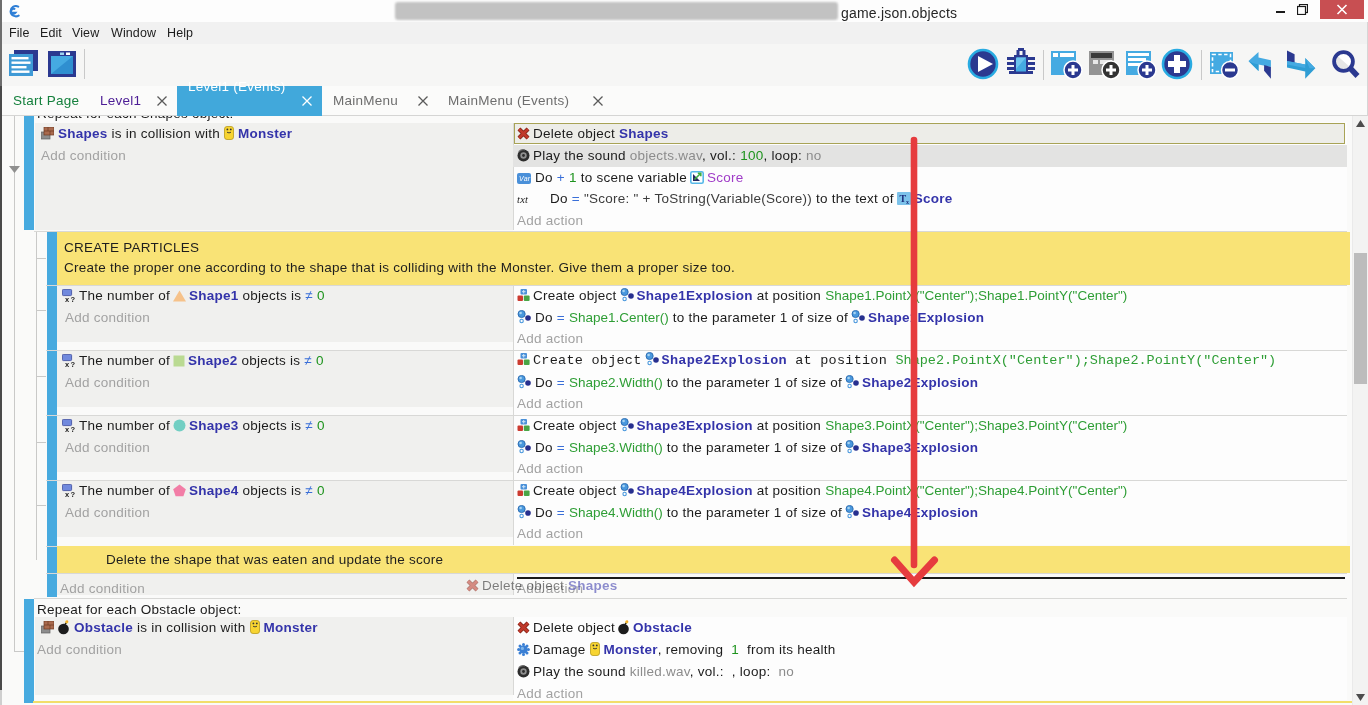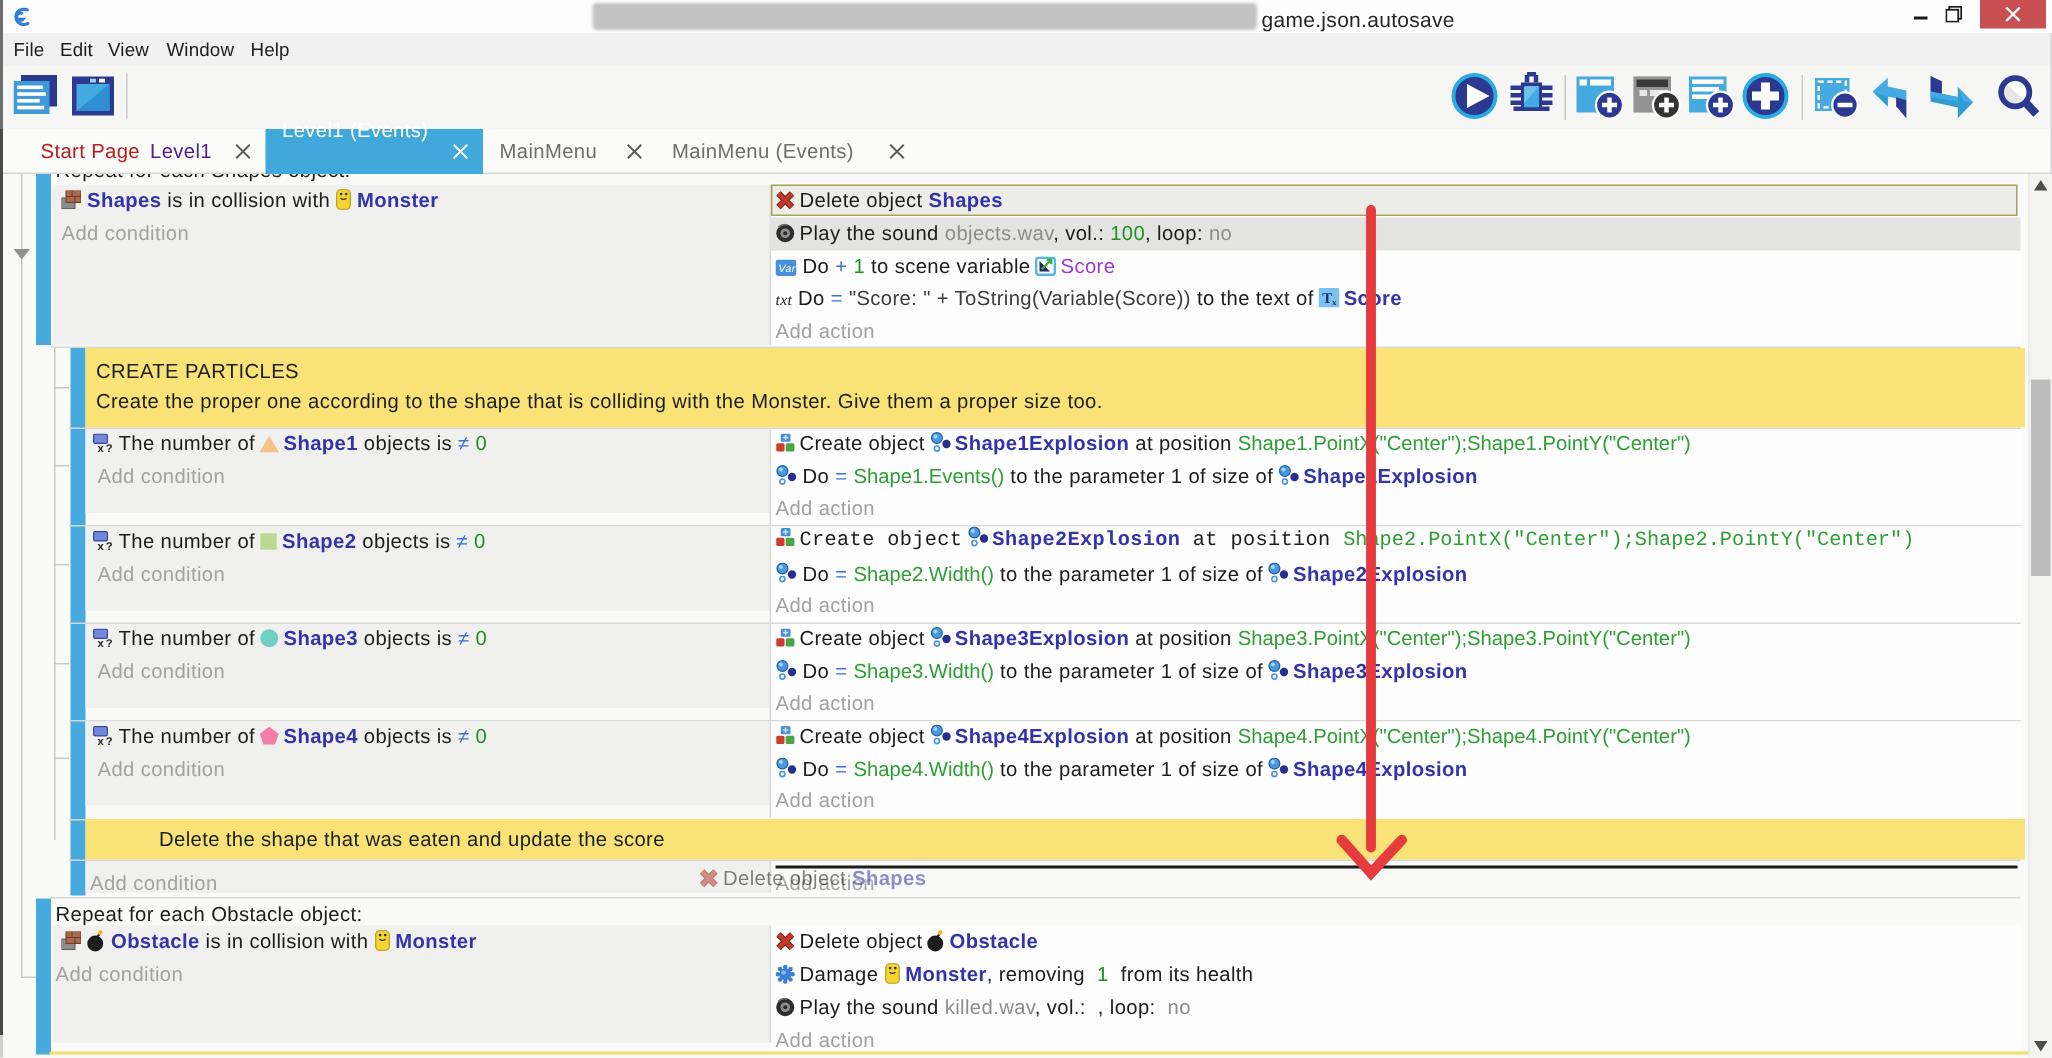--- a/index.html
+++ b/index.html
@@ -21,21 +21,21 @@
 <body>
 
 <div class="r" style="left:0;top:0;width:1368px;height:22px;background:#fdfdfd;"></div>
 <div class="r" id="logo" style="left:5px;top:5px;width:15px;height:13px;">
 <svg width="15" height="13" viewBox="0 0 15 13">
 <path d="M13.2 1.6 A5.3 5.1 0 1 0 13.6 10.6" fill="none" stroke="#2f7fd6" stroke-width="2.1" stroke-linecap="round"></path>
 <path d="M10.2 4.4 A2.4 2.4 0 1 0 10.4 7.8 L7.6 7.8" fill="none" stroke="#2f7fd6" stroke-width="1.9"></path>
 </svg>
 </div>
 <div class="r" style="left:395px;top:2px;width:443px;height:18px;background:#c2c2c2;border-radius:3px;filter:blur(1.2px);"></div>
-<div class="t" style="left:841px;top:2px;font-size:14px;letter-spacing:0.2px;color:#262626;">game.json.autosave</div>
+<div class="t" style="left:841px;top:2px;font-size:14px;letter-spacing:0.2px;color:#262626;">game.json.objects</div>
 <div class="r" style="left:1276px;top:10.5px;width:9px;height:2px;background:#1a1a1a;"></div>
 <div class="r" style="left:1297px;top:4px;width:11px;height:11px;">
 <svg width="11" height="11" viewBox="0 0 11 11">
 <rect x="2.5" y="0.5" width="8" height="8" fill="none" stroke="#1a1a1a" stroke-width="1.2"></rect>
 <rect x="0.5" y="2.5" width="8" height="8" fill="#fdfdfd" stroke="#1a1a1a" stroke-width="1.2"></rect>
 </svg>
 </div>
 <div class="r" style="left:1320px;top:0;width:44px;height:19px;background:#c84f52;color:#fff;text-align:center;">
 <svg width="44" height="19">
       <path d="M17.5 5 L26.5 14 M26.5 5 L17.5 14" stroke="#fff" stroke-width="1.6"></path>
@@ -150,21 +150,21 @@
   <g transform="translate(360,0)">
     <circle cx="17.5" cy="13.5" r="9.4" fill="#fff"></circle>
     <path d="M11 7.5 L25 20 A9.4 9.4 0 0 1 11 7.5 Z" fill="#e6e6e6"></path>
     <circle cx="17.5" cy="13.5" r="9.4" fill="none" stroke="#2b3990" stroke-width="3.8"></circle>
     <path d="M24.5 20.5 L31.5 28" stroke="#2b3990" stroke-width="5.5"></path>
   </g>
 </svg>
 </div>
 
 <div class="r" style="left:0;top:86px;width:1368px;height:30px;background:#fbfbfa;border-bottom:1px solid #d5d5d4;box-sizing:border-box;"></div>
-<div class="t" style="left:27px;top:90px;color:#b91c1c;">Start Page</div>
+<div class="t" style="left:13px;top:90px;color:#15803d;">Start Page</div>
 <div class="t" style="left:100px;top:90px;color:#4c1d95;">Level1</div>
 <div class="r" style="left:156px;top:95px;width:12px;height:12px;">
     <svg width="12" height="12">
       <path d="M1.5 1.5 L10.5 10.5 M10.5 1.5 L1.5 10.5" stroke="#5a5a5a" stroke-width="1.3"></path>
     </svg>
   </div>
 <div class="r" style="left:177px;top:86px;width:145px;height:30px;background:#41a8db;"></div>
 <div class="t" style="left:188px;top:76px;color:#fff;text-align:center;">Level1 (Events)</div>
 <div class="r" style="left:301px;top:95px;width:12px;height:12px;">
     <svg width="12" height="12">
@@ -232,21 +232,21 @@
         </svg></span>Play the sound <span class="prm">objects.wav</span>, vol.: <span class="grn">100</span>, loop: <span class="prm">no</span></div>
 <div class="t" style="left:517px;top:166.6px;"><span class="ic" style="width:14px;height:11px;margin-right:4px;"><svg width="14" height="11" viewBox="0 0 14 11">
           <rect x="0" y="0" width="14" height="11" rx="2" fill="#4a90d9"></rect>
           <text x="2" y="8" font-size="7" fill="#fff" font-family="Liberation Sans" font-style="italic">Var</text>
         </svg></span>Do <span class="blu">+</span> <span class="grn">1</span> to scene variable<span class="ic" style="width:14px;height:13px;margin:0 3px;"><svg width="14" height="13" viewBox="0 0 14 13">
           <rect x="0.8" y="0.8" width="12.4" height="11.4" rx="1.5" fill="#fff" stroke="#56b8e8" stroke-width="1.6"></rect>
           <path d="M3 10 L10 10 L3 3 Z" fill="#27275f"></path>
           <path d="M4.5 8.5 L10.5 2.5" stroke="#3fae3f" stroke-width="1.6"></path>
           <path d="M10.8 5.2 L10.8 2.2 L7.8 2.2" fill="none" stroke="#3fae3f" stroke-width="1.6"></path>
         </svg></span><span class="pur">Score</span></div>
-<div class="t" style="left:517px;top:188.4px;"><span class="ic" style="width:13px;height:12px;margin-right:2px;"><svg width="13" height="12" viewBox="0 0 13 12">
+<div class="t" style="left:517px;top:188.4px;"><span class="ic" style="width:13px;height:12px;margin-right:20px;"><svg width="13" height="12" viewBox="0 0 13 12">
           <text x="0" y="10" font-size="10.5" fill="#222" font-family="Liberation Serif" font-style="italic">txt</text>
         </svg></span>Do <span class="blu">=</span> <span style="color:#3c3c3c">"Score: " + ToString(Variable(Score))</span> to the text of<span class="ic" style="width:14px;height:13px;margin:0 3px;"><svg width="14" height="13" viewBox="0 0 14 13">
           <rect x="0" y="0" width="14" height="13" rx="1" fill="#7cc2ea"></rect>
           <text x="2.5" y="10" font-size="10" font-weight="bold" fill="#1d2f7e" font-family="Liberation Serif">T</text>
           <text x="9" y="11.5" font-size="6" font-weight="bold" fill="#1d2f7e" font-family="Liberation Serif">x</text>
         </svg></span><span class="b">Score</span></div>
 <div class="t" style="left:517px;top:210.2px;"><span class="g">Add action</span></div>
 <div class="r" style="left:34px;top:231px;width:1313px;height:1px;background:#d8d8d6;"></div>
 <div class="r" style="left:57px;top:232px;width:1293px;height:52.5px;background:#f9e376;"></div>
 <div class="t" style="left:64px;top:237px;color:#1e1e1e;">CREATE PARTICLES</div>
@@ -272,21 +272,21 @@
           <circle cx="4.6" cy="4" r="3.6" fill="#4a98dd" stroke="#1d5fa8" stroke-width="0.8"></circle>
           <circle cx="3.6" cy="3" r="1.3" fill="#a8d4f2"></circle>
           <circle cx="11" cy="8" r="2.8" fill="#27308f"></circle>
           <circle cx="4.6" cy="11" r="1.7" fill="none" stroke="#4a98dd" stroke-width="1.1"></circle>
         </svg></span><span class="b">Shape1Explosion</span> at position <span class="expr">Shape1.PointX("Center");Shape1.PointY("Center")</span></div>
 <div class="t" style="left:517px;top:306.9px;"><span class="ic" style="width:14px;height:14px;margin-right:4px;"><svg width="14" height="14" viewBox="0 0 14 14">
           <circle cx="4.6" cy="4" r="3.6" fill="#4a98dd" stroke="#1d5fa8" stroke-width="0.8"></circle>
           <circle cx="3.6" cy="3" r="1.3" fill="#a8d4f2"></circle>
           <circle cx="11" cy="8" r="2.8" fill="#27308f"></circle>
           <circle cx="4.6" cy="11" r="1.7" fill="none" stroke="#4a98dd" stroke-width="1.1"></circle>
-        </svg></span>Do <span class="blu">=</span> <span class="expr">Shape1.Events()</span> to the parameter 1 of size of<span class="ic" style="width:14px;height:14px;margin:0 3px;"><svg width="14" height="14" viewBox="0 0 14 14">
+        </svg></span>Do <span class="blu">=</span> <span class="expr">Shape1.Center()</span> to the parameter 1 of size of<span class="ic" style="width:14px;height:14px;margin:0 3px;"><svg width="14" height="14" viewBox="0 0 14 14">
           <circle cx="4.6" cy="4" r="3.6" fill="#4a98dd" stroke="#1d5fa8" stroke-width="0.8"></circle>
           <circle cx="3.6" cy="3" r="1.3" fill="#a8d4f2"></circle>
           <circle cx="11" cy="8" r="2.8" fill="#27308f"></circle>
           <circle cx="4.6" cy="11" r="1.7" fill="none" stroke="#4a98dd" stroke-width="1.1"></circle>
         </svg></span><span class="b">Shape1Explosion</span></div>
 <div class="t" style="left:517px;top:328px;"><span class="g">Add action</span></div>
 <div class="r" style="left:46px;top:350.0px;width:1301px;height:1px;background:#d8d8d6;"></div>
 <div class="r" style="left:57px;top:351.0px;width:455.5px;height:56px;background:#f0f0ee;"></div>
 <div class="r" style="left:513px;top:351.0px;width:834px;height:64px;background:#fdfdfd;"></div>
 <div class="r" style="left:512.5px;top:351.0px;width:1px;height:64px;background:#d8d8d6;"></div>

